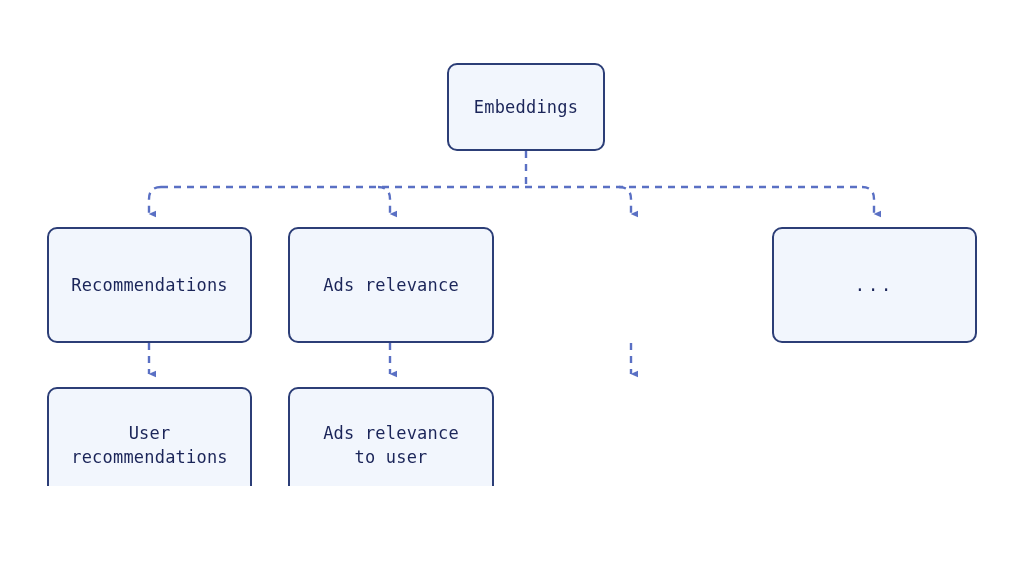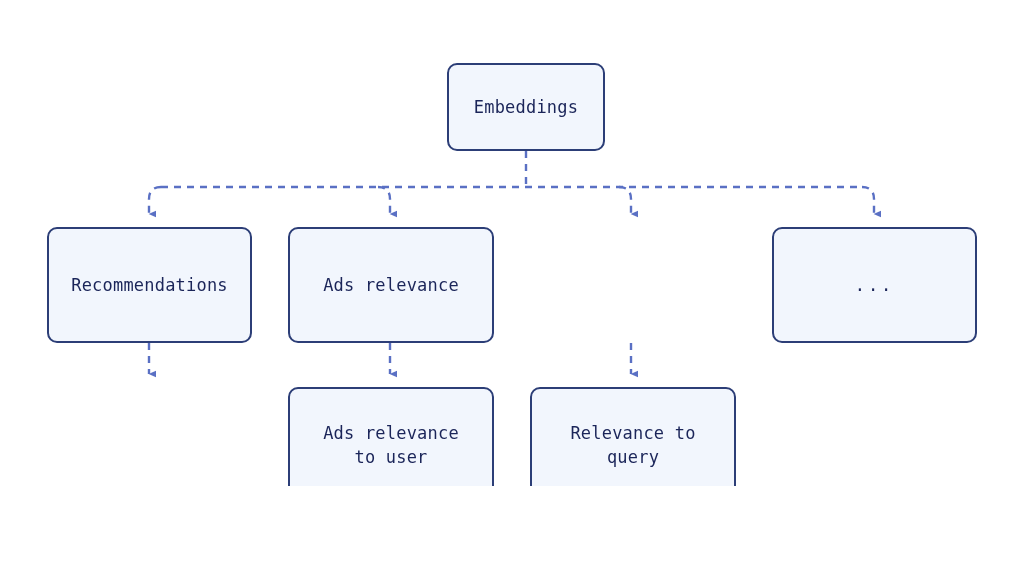--- a/index.html
+++ b/index.html
@@ -79,22 +79,22 @@
   <div class="node" id="node-l1-0" style="left: 47px; top: 227px; width: 205px; height: 116px;">
     <span class="node-label">Recommendations</span>
   </div>
   <div class="node" id="node-l1-1" style="left: 288px; top: 227px; width: 206px; height: 116px;">
     <span class="node-label">Ads relevance</span>
   </div>
   <div class="node" id="node-l1-3" style="left: 772px; top: 227px; width: 205px; height: 116px;">
     <span class="node-label node-ellipsis">...</span>
   </div>
 
+  <div class="node" id="node-l2-0" style="left: 47px; top: 387px; width: 205px; height: 115px;">
+    <span class="node-label">User
+recommendations</span>
+  </div>
   <div class="node" id="node-l2-1" style="left: 288px; top: 387px; width: 206px; height: 115px;">
     <span class="node-label">Ads relevance
 to user</span>
-  </div>
-  <div class="node" id="node-l2-2" style="left: 530px; top: 387px; width: 206px; height: 115px;">
-    <span class="node-label">Relevance to
-query</span>
   </div>
 
 </div>
 
 </body></html>

